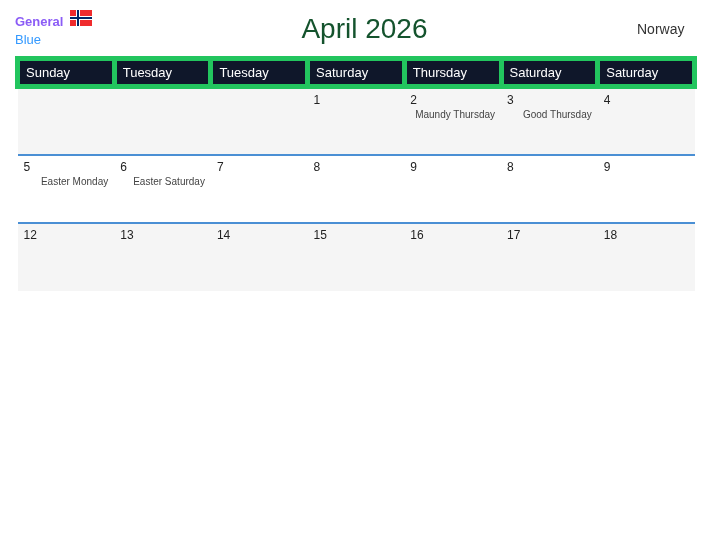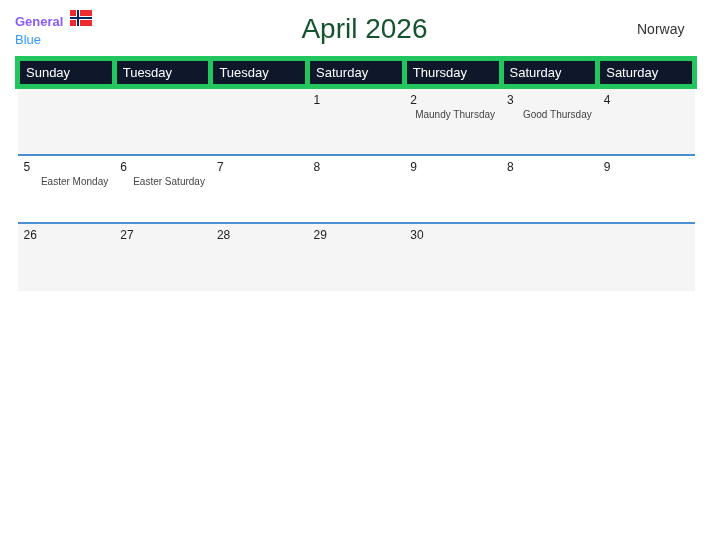--- a/index.html
+++ b/index.html
@@ -186,32 +186,36 @@
           </td>
           <td>
             <span class="day-number">8</span>
           </td>
           <td>
             <span class="day-number">9</span>
           </td>
         </tr>
         <tr>
           <td>
-            <span class="day-number">26</span>
-          </td>
-          <td>
-            <span class="day-number">27</span>
-          </td>
-          <td>
-            <span class="day-number">28</span>
-          </td>
-          <td>
-            <span class="day-number">29</span>
-          </td>
-          <td>
-            <span class="day-number">30</span>
-          </td>
-          <td></td>
-          <td></td>
+            <span class="day-number">12</span>
+          </td>
+          <td>
+            <span class="day-number">13</span>
+          </td>
+          <td>
+            <span class="day-number">14</span>
+          </td>
+          <td>
+            <span class="day-number">15</span>
+          </td>
+          <td>
+            <span class="day-number">16</span>
+          </td>
+          <td>
+            <span class="day-number">17</span>
+          </td>
+          <td>
+            <span class="day-number">18</span>
+          </td>
         </tr>
       </tbody>
   </table>
 </div>
 
 </body></html>

